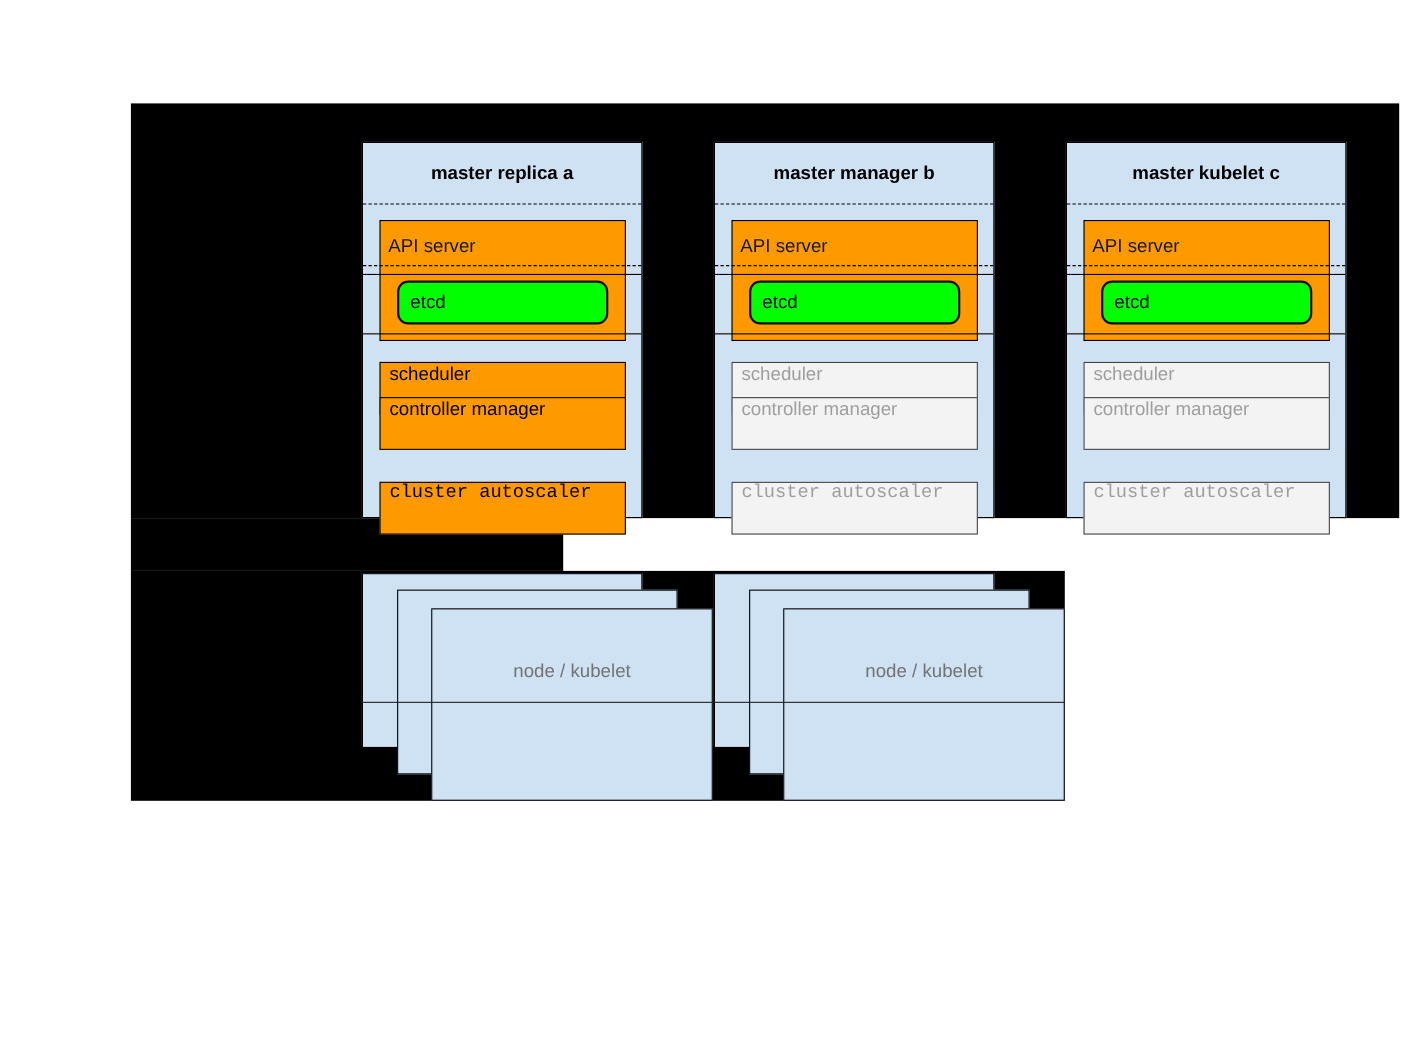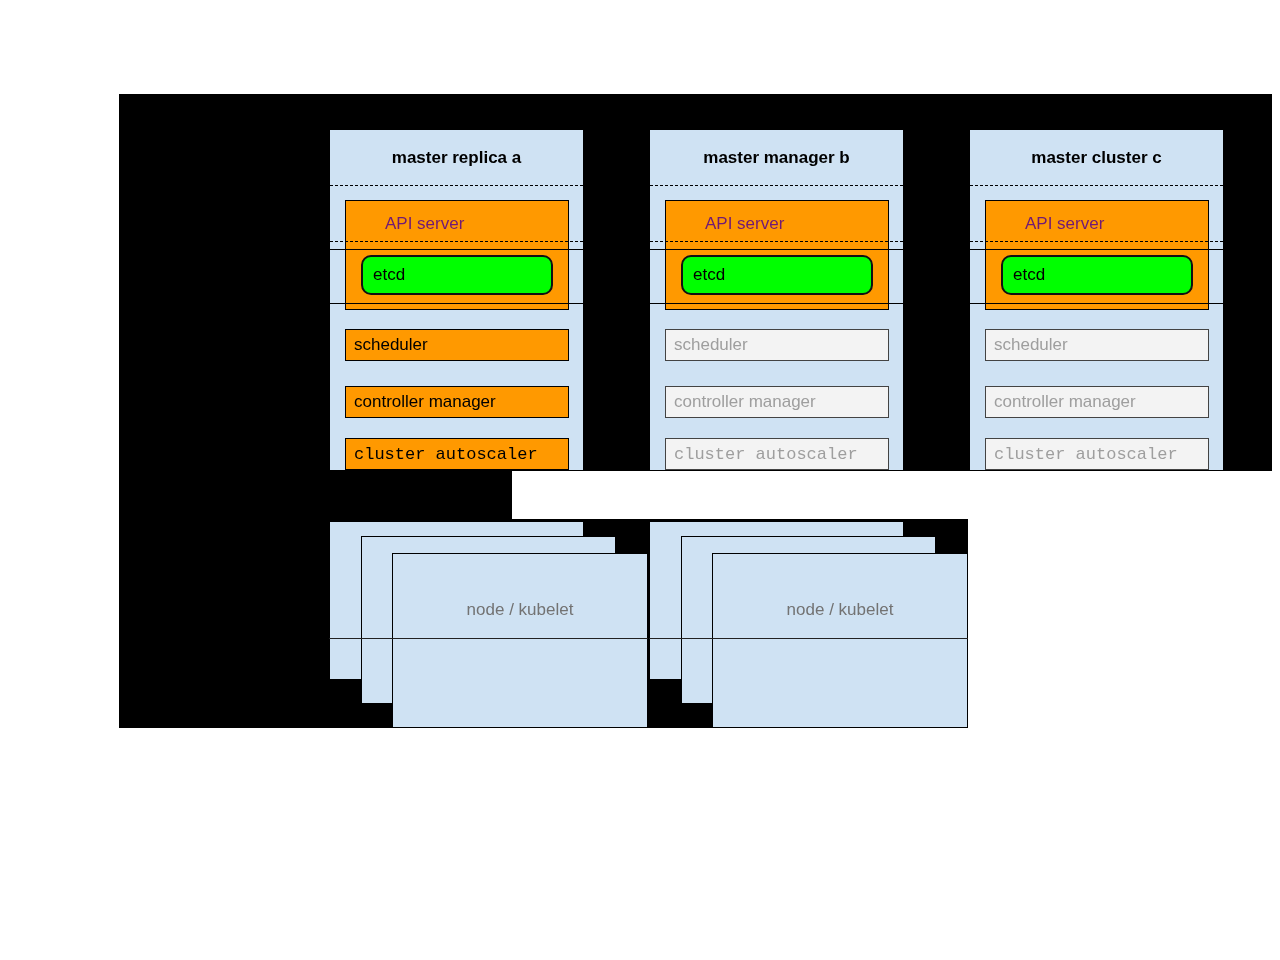--- a/index.html
+++ b/index.html
@@ -18,36 +18,36 @@
     display:flex;align-items:center;justify-content:center;
     font-size:17px;color:#000;font-weight:bold;
   }
   .hline{position:absolute;left:0;width:100%;height:0;z-index:5;}
   .hline.dashed{border-top:1px dashed #000;}
   .hline.solid{border-top:1px solid #000;}
   .apiserver{
     position:absolute;left:15px;top:70px;width:224px;height:110px;
     background:#ff9900;border:1px solid #000;box-sizing:border-box;z-index:2;
   }
-  .api-label{position:absolute;left:7px;top:13px;font-size:17px;color:#701a75;margin-left:32px;}
+  .api-label{position:absolute;left:7px;top:13px;font-size:17px;color:#0f172a;}
   .etcd{
     position:absolute;left:31px;top:125px;width:192px;height:40px;
     background:#00ff00;border:2px solid #111;border-radius:10px;box-sizing:border-box;
     display:flex;align-items:center;z-index:6;
   }
   .etcd span{padding-left:10px;font-size:17px;color:#000;}
   .comp{
-    position:absolute;left:15px;width:224px;height:32px;
-    box-sizing:border-box;display:flex;align-items:center;z-index:2;
+    position:absolute;left:15px;width:224px;height:48px;
+    box-sizing:border-box;display:flex;align-items:flex-start;z-index:2;
   }
   .comp span{padding-left:8px;font-size:17px;}
   .comp.active{background:#ff9900;border:1px solid #000;color:#000;}
   .comp.standby{background:#f3f3f3;border:1.5px solid #434343;color:#9e9e9e;}
   .comp.scheduler{top:199px;}
-  .comp.controller{top:256px;}
+  .comp.controller{top:231px;}
   .comp.autoscaler{top:308px;font-family:Liberation Mono, monospace;}
   
   .node-stack{position:absolute;top:521px;width:319px;height:207px;}
   .node-box{
     position:absolute;background:#cfe2f3;border:1px solid #000;box-sizing:border-box;
   }
   .node-back{left:0;top:0;width:255px;height:159px;}
   .node-middle{left:32px;top:15px;width:255px;height:168px;}
   .node-front{left:63px;top:32px;width:256px;height:175px;}
   .node-line{position:absolute;left:0;top:117px;width:319px;height:0;border-top:1.5px solid #222;z-index:4;}
@@ -105,21 +105,21 @@
     </div>
     <div class="comp controller standby">
       <span>controller manager</span>
     </div>
     <div class="comp autoscaler standby">
       <span>cluster autoscaler</span>
     </div>
   </div>
 
   <div class="replica" style="left:969px;">
-    <div class="rep-title">master cluster c</div>
+    <div class="rep-title">master kubelet c</div>
     <div class="hline dashed" style="top:55px;"></div>
     <div class="apiserver">
       <span class="api-label">API server</span>
     </div>
     <div class="hline dashed" style="top:111px;"></div>
     <div class="hline solid" style="top:119px;"></div>
     <div class="etcd">
       <span>etcd</span>
     </div>
     <div class="hline solid" style="top:173px;"></div>

